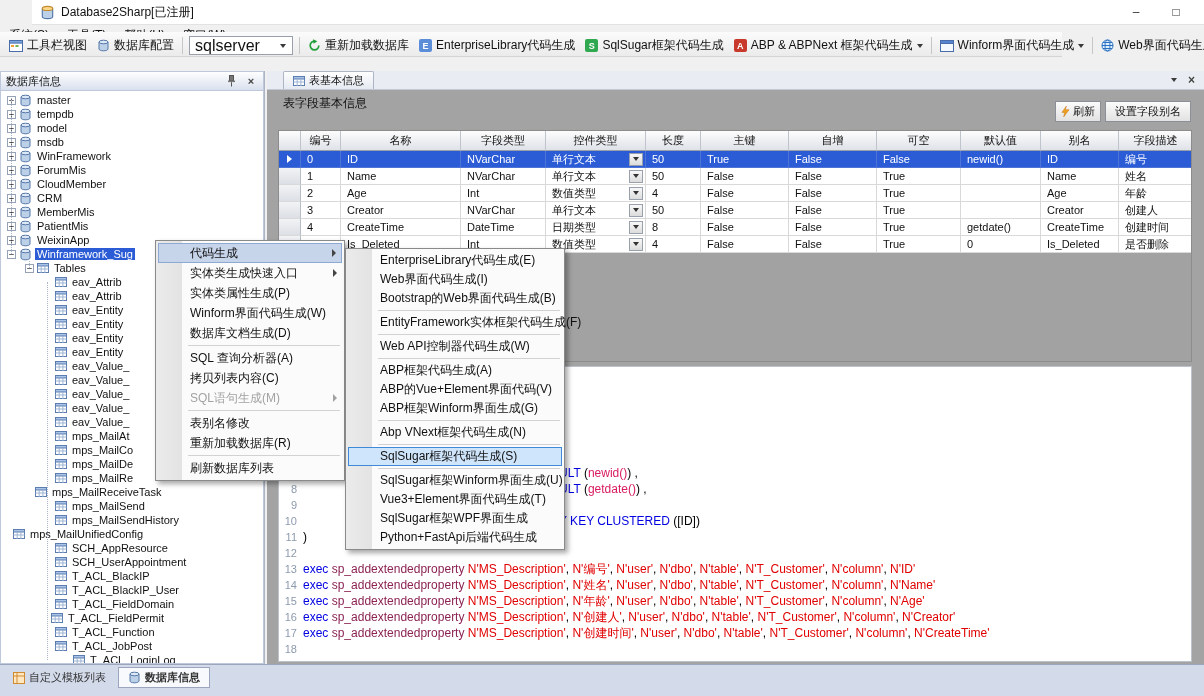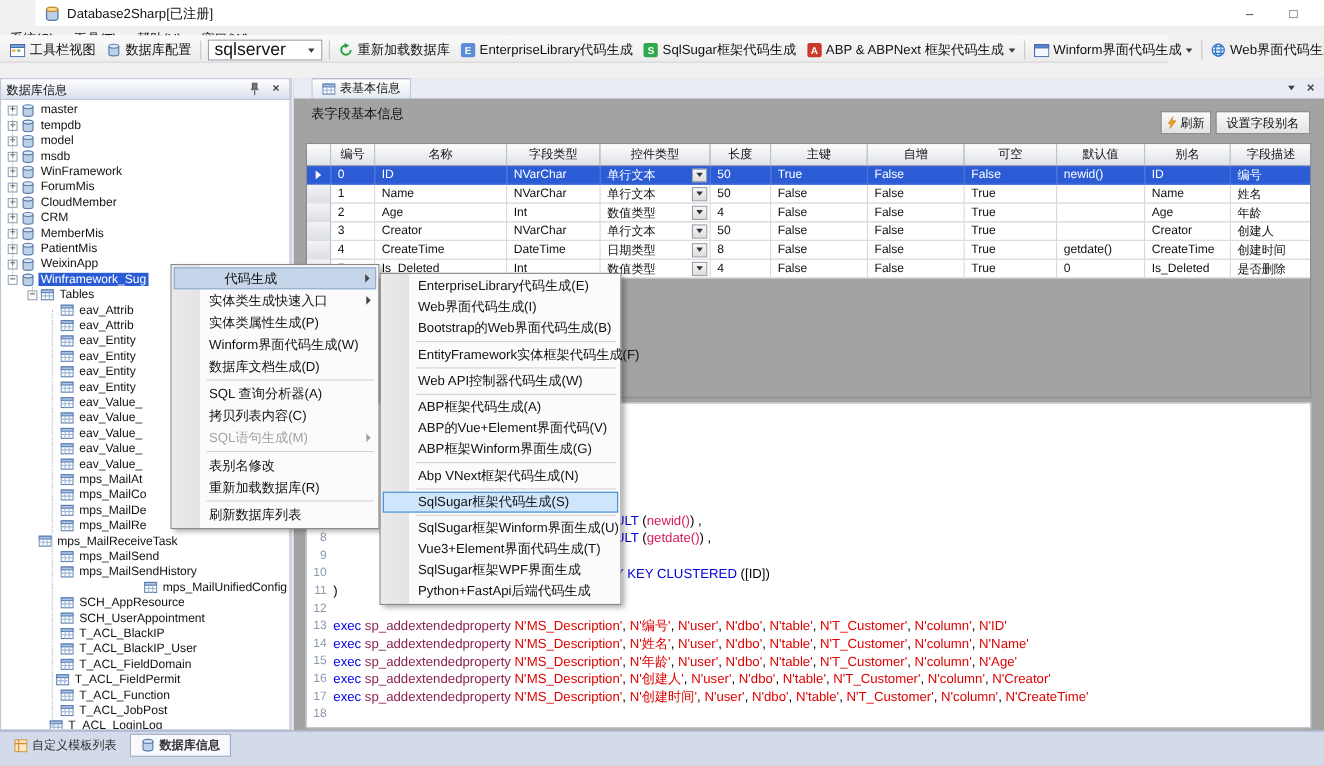--- a/index.html
+++ b/index.html
@@ -85,21 +85,21 @@
   .sg-pl { color:#000; }
 
   
   .menu { position:absolute; border:1px solid #8a8a8a; box-shadow:3px 3px 5px rgba(0,0,0,.35); padding:2px; z-index:100; background:linear-gradient(to right,#ebebeb 0,#e3e3e3 26px,#fbfbfb 26px); }
   #ctx-menu { left:155px; top:240px; width:190px; }
   #sub-menu { left:345px; top:248px; width:220px; }
   .menu-item { position:relative; display:flex; align-items:center; padding-left:32px; padding-right:14px; font-size:12px; color:#111; white-space:nowrap; }
   #ctx-menu .menu-item { height:20px; }
   #sub-menu .menu-item { height:19px; }
   .menu-item.disabled { color:#a2a2a2; }
-  .menu-item.hl { background:#c7d5eb; border:1px solid #8ea9d2; padding-left:45px; }
+  .menu-item.hl { background:#c7d5eb; border:1px solid #8ea9d2; padding-left:31px; }
   .menu-item.hl2 { background:var(--menu_highlight,#cfe5fb); border:1px solid #3f8ad6; padding-left:31px; }
   .menu-item .arrow { position:absolute; right:5px; width:0; height:0; border-top:4px solid transparent; border-bottom:4px solid transparent; border-left:4px solid #444; }
   .menu-item.disabled .arrow { border-left-color:#a2a2a2; }
   .menu-sep { height:1px; background:#d2d2d2; margin:2px 2px 2px 30px; }
 </style>
 </head>
 <body>
 
 <div id="titlebar">
   <span id="app-icon" class="icon">
@@ -539,21 +539,21 @@
         <span class="exp-spacer"></span>
         <span class="icon">
           <svg width="12" height="12" viewBox="0 0 12 12">
             <rect x="0.5" y="1.5" width="11" height="9" fill="#fff" stroke="#5b7db0"></rect>
             <rect x="0.5" y="1.5" width="11" height="2.5" fill="#a9c4e6" stroke="#5b7db0"></rect>
             <path d="M4.2 4v7M7.9 4v7M0.5 7h11" stroke="#9db4d4" fill="none"></path>
           </svg>
         </span>
         <span class="tree-label">mps_MailSendHistory</span>
       </div>
-      <div class="tree-row" style="padding-left: 42px; justify-content: flex-end;">
+      <div class="tree-row" style="">
         <span class="exp-spacer"></span>
         <span class="icon">
           <svg width="12" height="12" viewBox="0 0 12 12">
             <rect x="0.5" y="1.5" width="11" height="9" fill="#fff" stroke="#5b7db0"></rect>
             <rect x="0.5" y="1.5" width="11" height="2.5" fill="#a9c4e6" stroke="#5b7db0"></rect>
             <path d="M4.2 4v7M7.9 4v7M0.5 7h11" stroke="#9db4d4" fill="none"></path>
           </svg>
         </span>
         <span class="tree-label">mps_MailUnifiedConfig</span>
       </div>
@@ -638,21 +638,21 @@
         <span class="exp-spacer"></span>
         <span class="icon">
           <svg width="12" height="12" viewBox="0 0 12 12">
             <rect x="0.5" y="1.5" width="11" height="9" fill="#fff" stroke="#5b7db0"></rect>
             <rect x="0.5" y="1.5" width="11" height="2.5" fill="#a9c4e6" stroke="#5b7db0"></rect>
             <path d="M4.2 4v7M7.9 4v7M0.5 7h11" stroke="#9db4d4" fill="none"></path>
           </svg>
         </span>
         <span class="tree-label">T_ACL_JobPost</span>
       </div>
-      <div class="tree-row" style="padding-left: 32px;">
+      <div class="tree-row" style="padding-left: 60px;">
         <span class="exp-spacer"></span>
         <span class="icon">
           <svg width="12" height="12" viewBox="0 0 12 12">
             <rect x="0.5" y="1.5" width="11" height="9" fill="#fff" stroke="#5b7db0"></rect>
             <rect x="0.5" y="1.5" width="11" height="2.5" fill="#a9c4e6" stroke="#5b7db0"></rect>
             <path d="M4.2 4v7M7.9 4v7M0.5 7h11" stroke="#9db4d4" fill="none"></path>
           </svg>
         </span>
         <span class="tree-label">T_ACL_LoginLog</span>
       </div>

